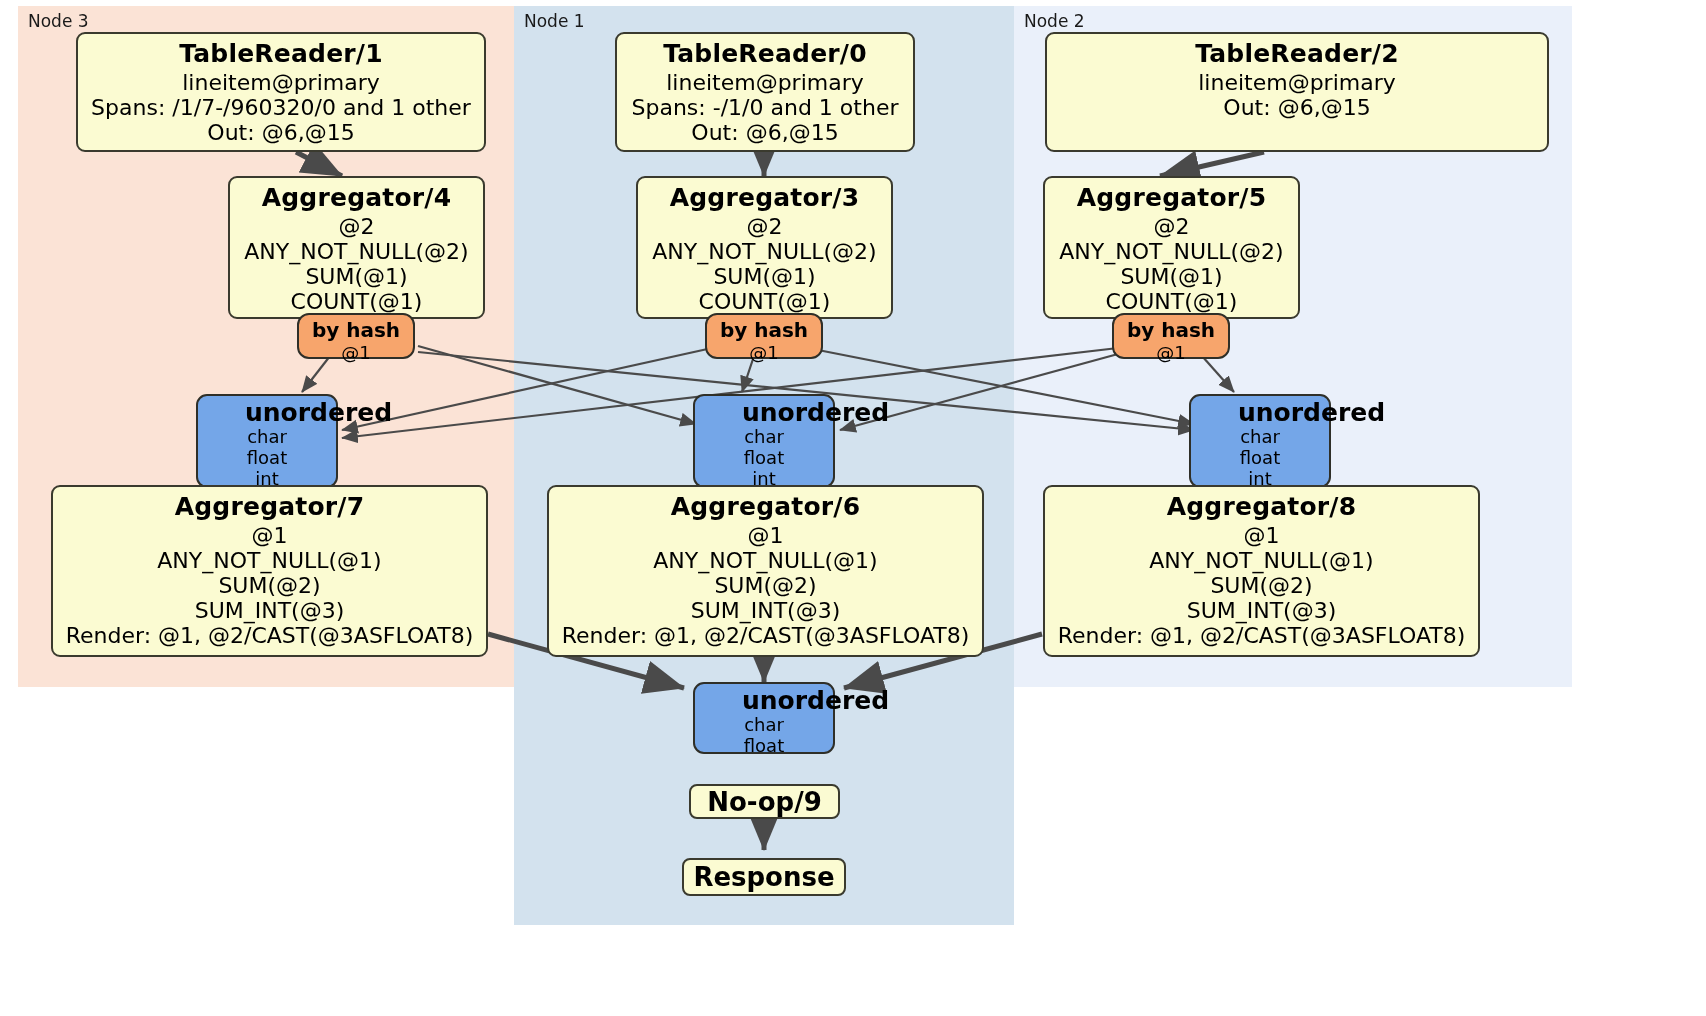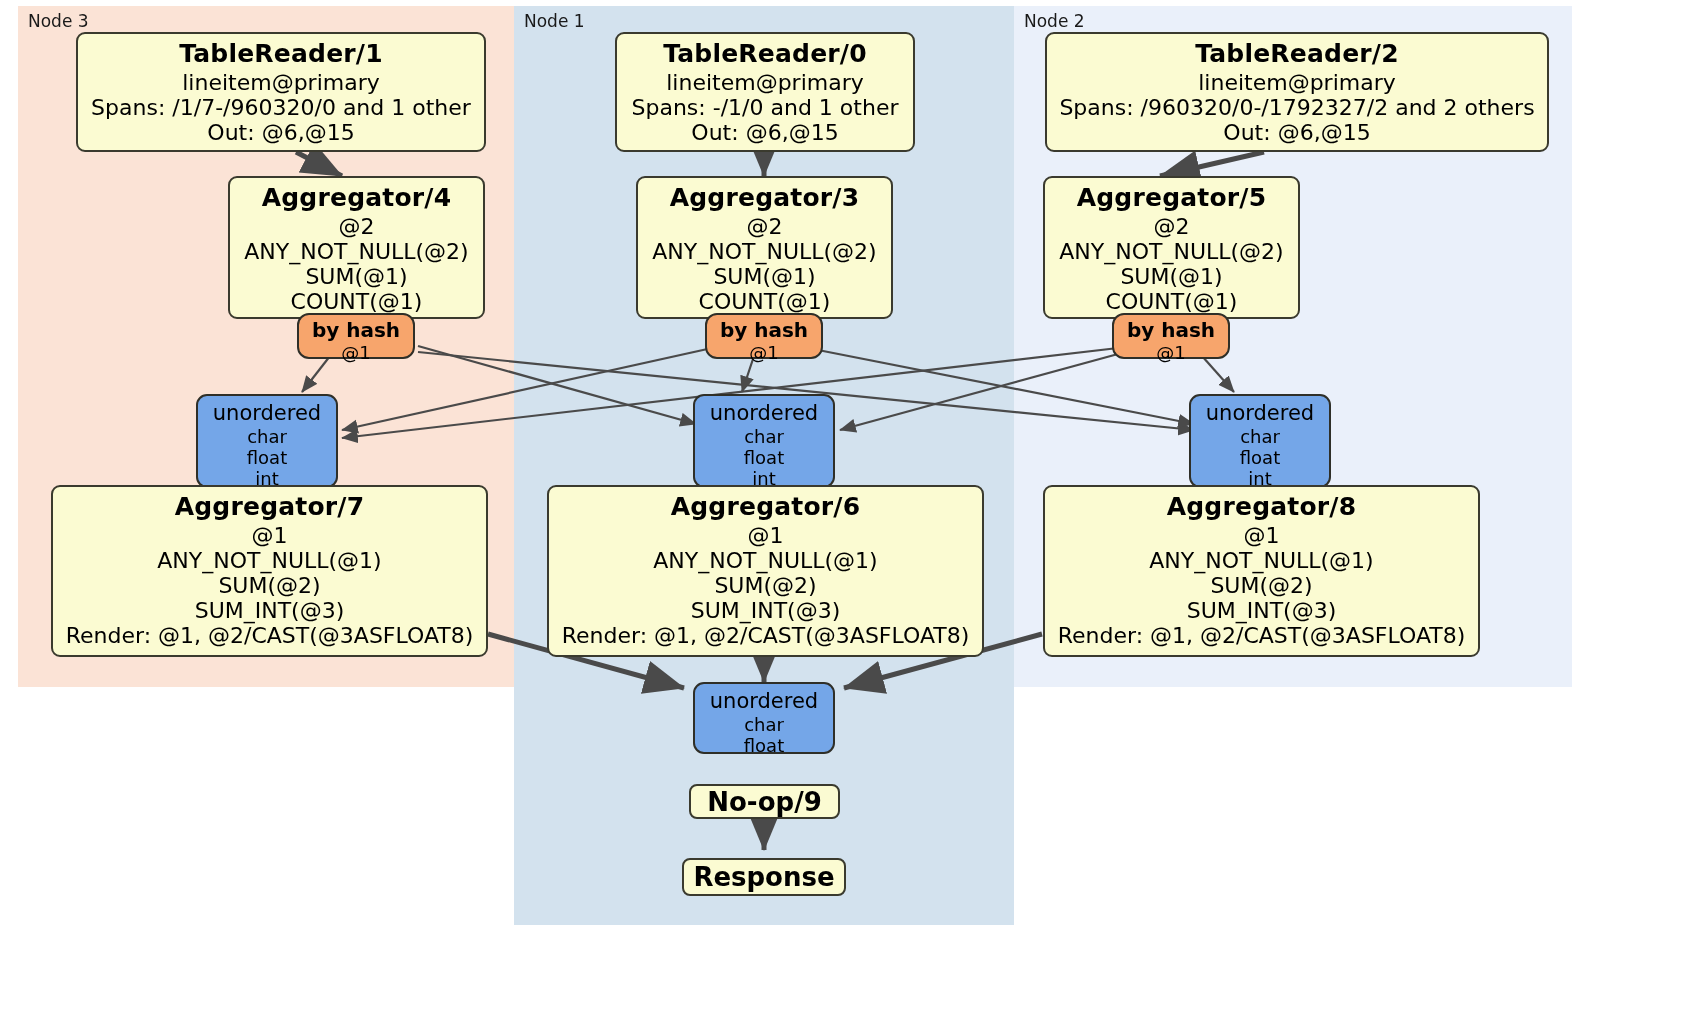--- a/index.html
+++ b/index.html
@@ -37,21 +37,21 @@
   }
   .router .ttl{font-weight:bold;font-size:20px;line-height:24px;}
   .router .ln{font-size:18px;line-height:21px;}
 
   
   .sync{
     position:absolute;box-sizing:border-box;
     background:#74a6e8;border:2px solid #2f2f28;border-radius:11px;
     text-align:center;color:#000;padding-top:4px;
   }
-  .sync .ttl{font-weight:normal;font-size:21px;line-height:26px;}
+  .sync .ttl{font-weight:bold;font-size:25px;line-height:26px;margin-left:47px;}
   .sync .ln{font-size:18px;line-height:21px;}
 
   
   .smallbox{
     position:absolute;box-sizing:border-box;
     background:#fbfbd2;border:2px solid #3a3a2e;border-radius:8px;
     text-align:center;color:#000;
     display:flex;align-items:center;justify-content:center;
   }
   .smallbox .ttl{font-weight:bold;font-size:26px;line-height:30px;}
@@ -191,21 +191,20 @@
     <div class="ttl">No-op/9</div>
   </div>
 
   <div class="smallbox" style="left:670px;top:858px;width:164px;height:38px;">
     <div class="ttl">Response</div>
   </div>
 
   <div class="proc" style="left:1033px;top:32px;width:504px;height:120px;">
     <div class="ttl">TableReader/2</div>
     <div class="ln">lineitem@primary</div>
-    <div class="ln">Spans: /960320/0-/1792327/2 and 2 others</div>
     <div class="ln">Out: @6,@15</div>
   </div>
 
   <div class="proc" style="left:1031px;top:176px;width:257px;height:143px;">
     <div class="ttl">Aggregator/5</div>
     <div class="ln">@2</div>
     <div class="ln">ANY_NOT_NULL(@2)</div>
     <div class="ln">SUM(@1)</div>
     <div class="ln">COUNT(@1)</div>
   </div>

